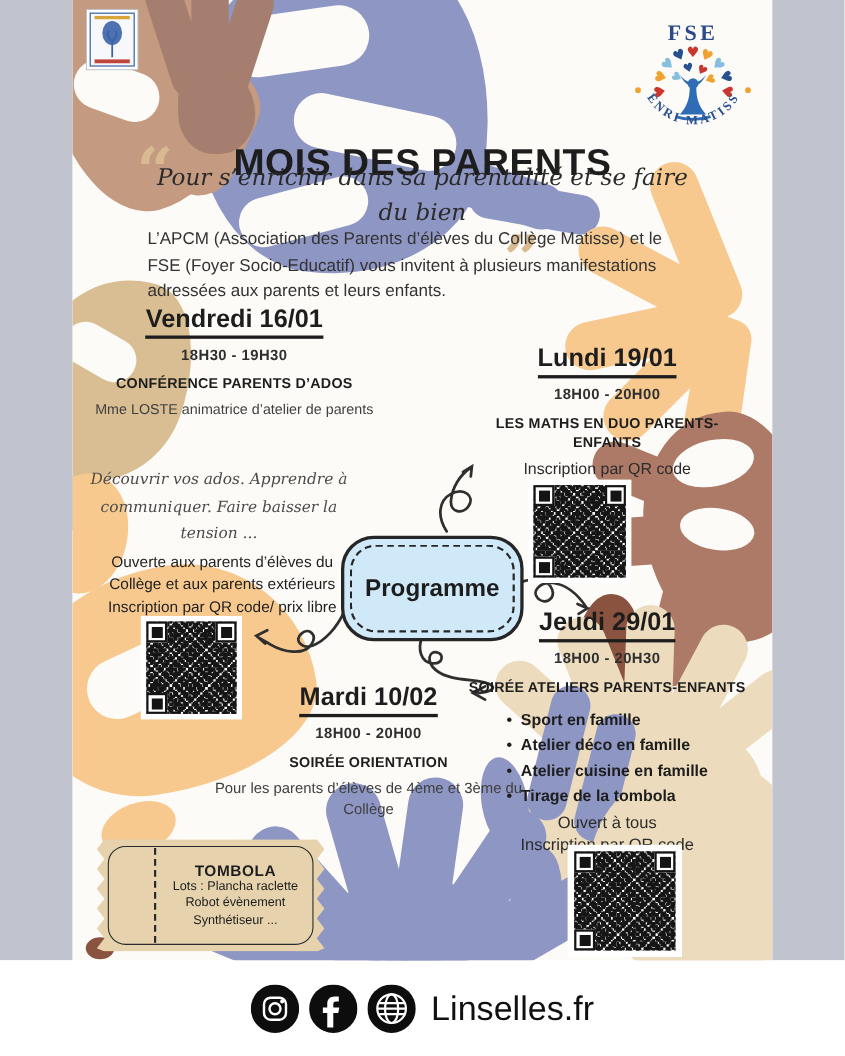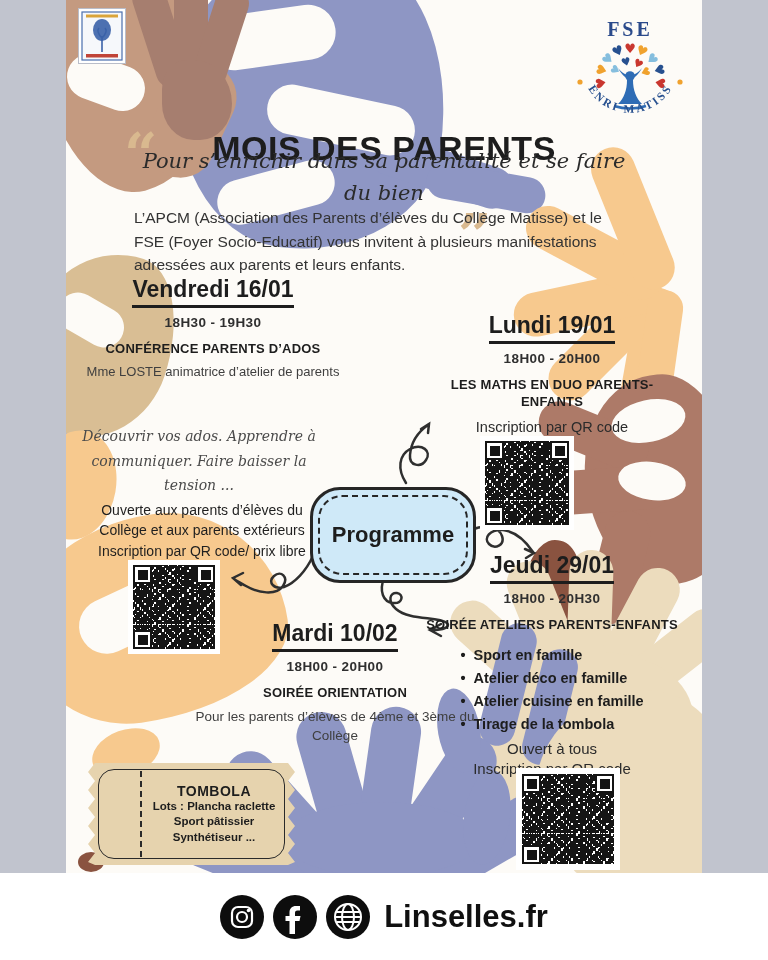--- a/index.html
+++ b/index.html
@@ -48,25 +48,25 @@
   .f.tl{top:0;left:0}.f.tr{top:0;right:0}.f.bl{bottom:0;left:0}
   
   .ticket{left:22px;top:763px;width:207px;height:102px;background:#e6d3ae;z-index:3;
     clip-path:polygon(7px 0px,200px 0px,207px 9px,200px 18px,207px 27px,200px 36px,207px 45px,200px 54px,207px 63px,200px 72px,207px 81px,200px 90px,207px 99px,200px 102px,7px 102px,0px 99px,7px 90px,0px 81px,7px 72px,0px 63px,7px 54px,0px 45px,7px 36px,0px 27px,7px 18px,0px 9px);}
   .ticket-border{position:absolute;inset:6px 10px;border:1.5px solid #2a2a2a;border-radius:16px;}
   .ticket-dash{position:absolute;left:52px;top:8px;bottom:8px;border-left:2px dashed #2a2a2a;}
   .ticket-body{position:absolute;left:58px;right:13px;top:0;bottom:0;display:flex;flex-direction:column;
                justify-content:center;text-align:center;}
   .ticket-title{font-size:14px;font-weight:800;letter-spacing:.5px;}
   .ticket-sale{font-size:11px;line-height:1.35;margin-top:3px;color:#222;}
-  .ticket-lot{font-size:11.5px;font-weight:700;line-height:1.35;}
+  .ticket-lot{font-size:11.5px;font-weight:400;line-height:1.35;}
   
   .footer{position:absolute;left:0;top:873px;width:768px;height:87px;background:#fff;display:flex;
           align-items:center;justify-content:center;gap:9px;}
-  .site{font-size:31px;font-weight:700;color:#101010;margin-left:5px;}
+  .site{font-size:31px;font-weight:400;color:#101010;margin-left:5px;}
 </style>
 </head>
 <body>
 
 <div class="page">
   <div class="frame left"></div>
   <div class="frame right"></div>
 
   <div class="poster">
 
@@ -247,21 +247,21 @@
       <h3 class="etitle">SOIRÉE ORIENTATION</h3>
       <div class="speaker" style="font-size:13.5px;">Pour les parents d’élèves de 4ème et 3ème du Collège</div>
     </section>
 
     <div class="c ticket">
       <div class="ticket-border"></div>
       <div class="ticket-dash"></div>
       <div class="ticket-body">
         <div class="ticket-title">TOMBOLA</div>
         <div class="ticket-lot">Lots : Plancha raclette</div>
-        <div class="ticket-lot">Sport pâtissier</div>
+        <div class="ticket-lot">Robot évènement</div>
         <div class="ticket-lot">Synthétiseur ...</div>
       </div>
     </div>
 
     <div class="c qr" style="left:450px;top:768px;width:92px;height:90px;padding:6px;">
       <div class="qr-code">
           <span class="f tl"></span>
           <span class="f tr"></span>
           <span class="f bl"></span>
         </div>

